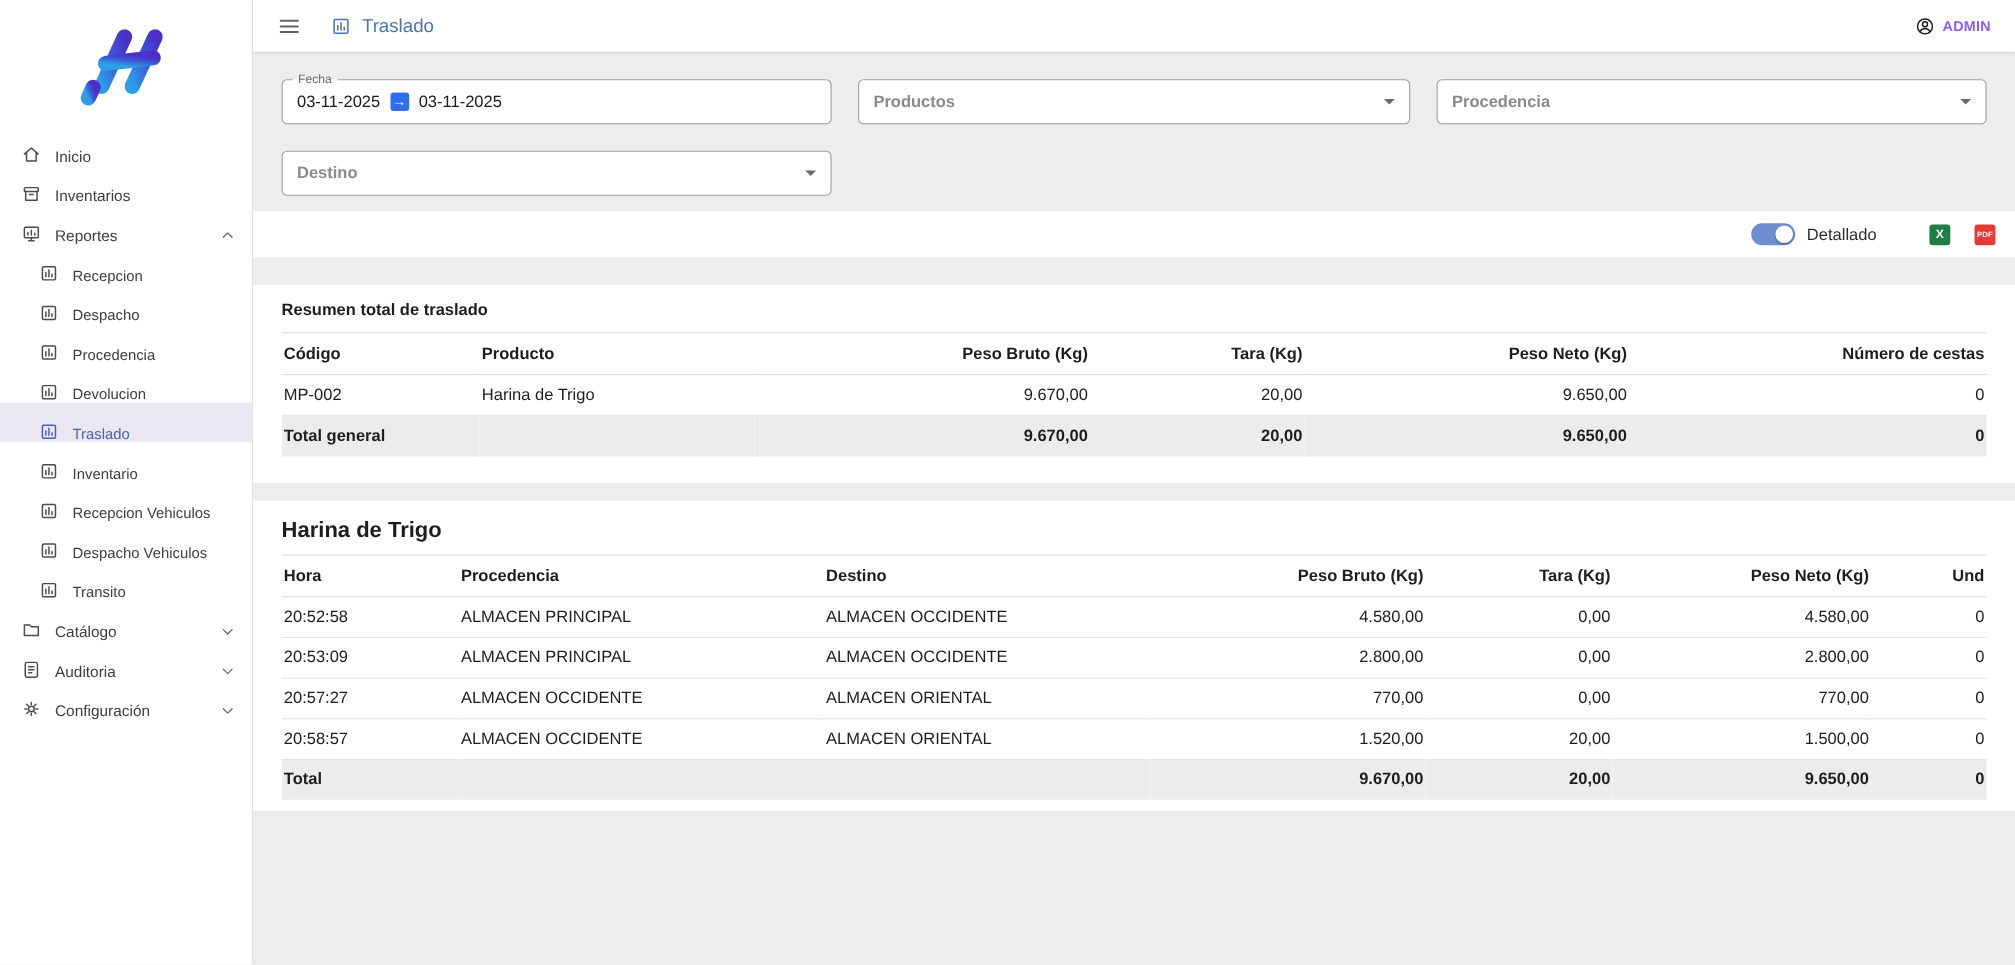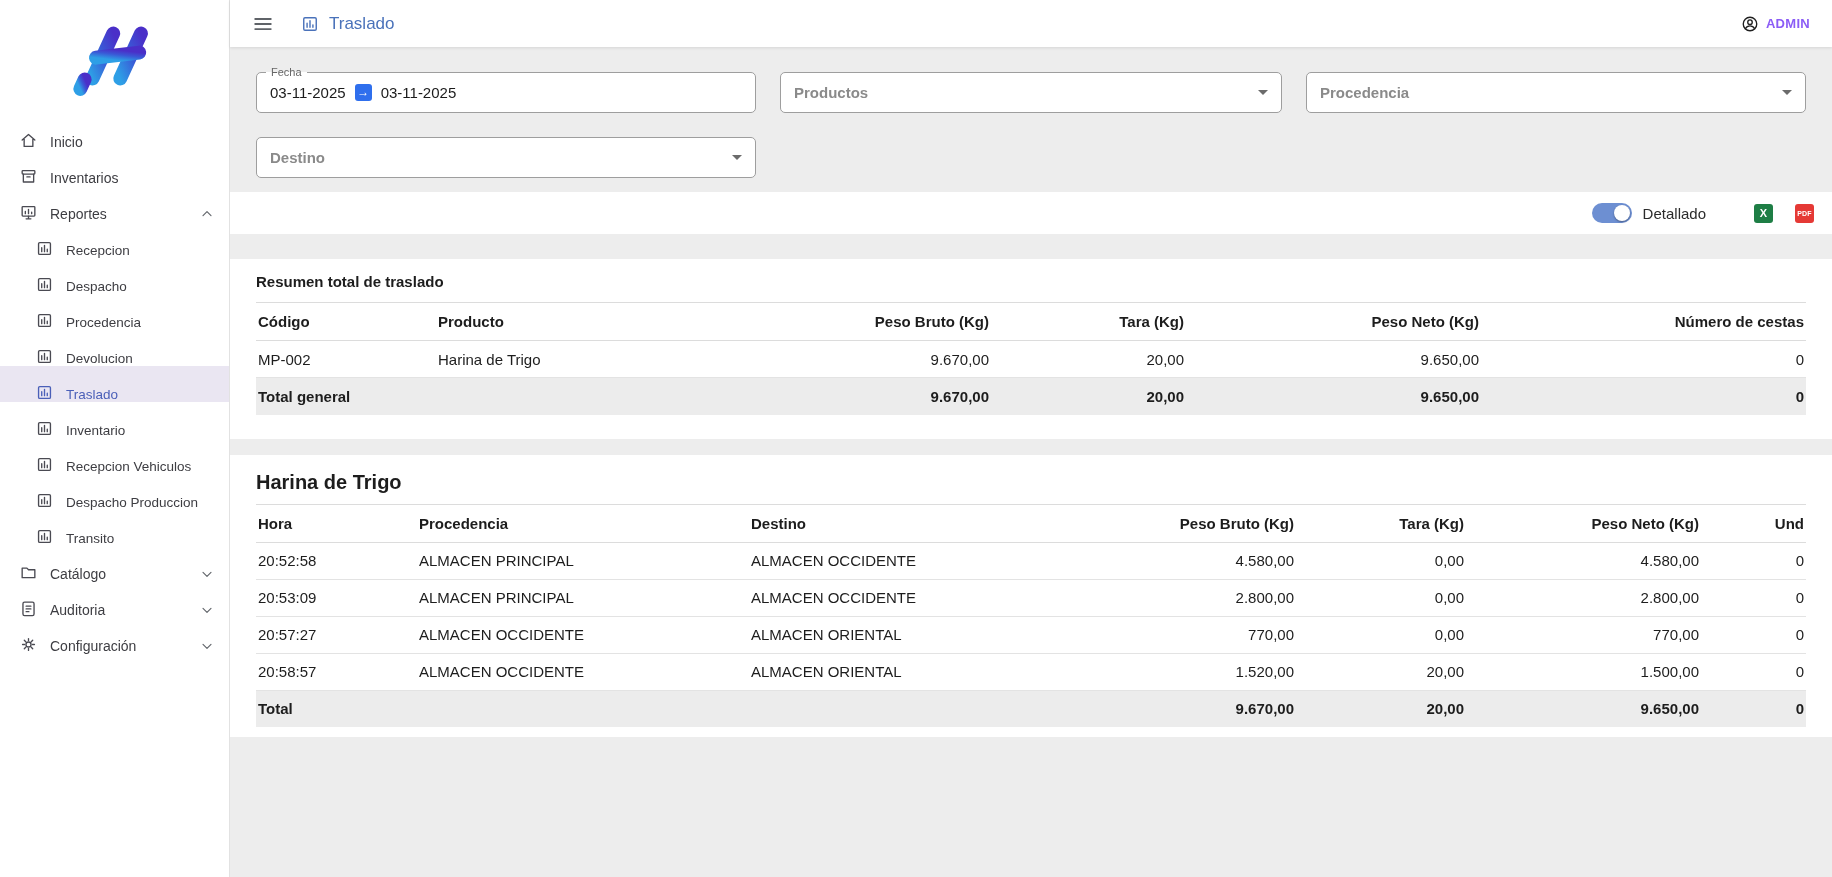--- a/index.html
+++ b/index.html
@@ -208,21 +208,21 @@
           </span>
           <span class="nav-label">Recepcion Vehiculos</span>
         </div>
         <div class="nav-item child">
           <span class="nav-icon">
             <svg viewBox="0 0 24 24" fill="none" stroke="currentColor" stroke-width="1.7" stroke-linecap="round" stroke-linejoin="round">
               <rect x="4.5" y="4.5" width="15" height="15" rx="1.5"></rect>
               <path d="M8.5 16 V11 M12 16 V8 M15.5 16 V13"></path>
             </svg>
           </span>
-          <span class="nav-label">Despacho Produccion</span>
+          <span class="nav-label">Despacho Vehiculos</span>
         </div>
         <div class="nav-item child">
           <span class="nav-icon">
             <svg viewBox="0 0 24 24" fill="none" stroke="currentColor" stroke-width="1.7" stroke-linecap="round" stroke-linejoin="round">
               <rect x="4.5" y="4.5" width="15" height="15" rx="1.5"></rect>
               <path d="M8.5 16 V11 M12 16 V8 M15.5 16 V13"></path>
             </svg>
           </span>
           <span class="nav-label">Transito</span>
         </div>

